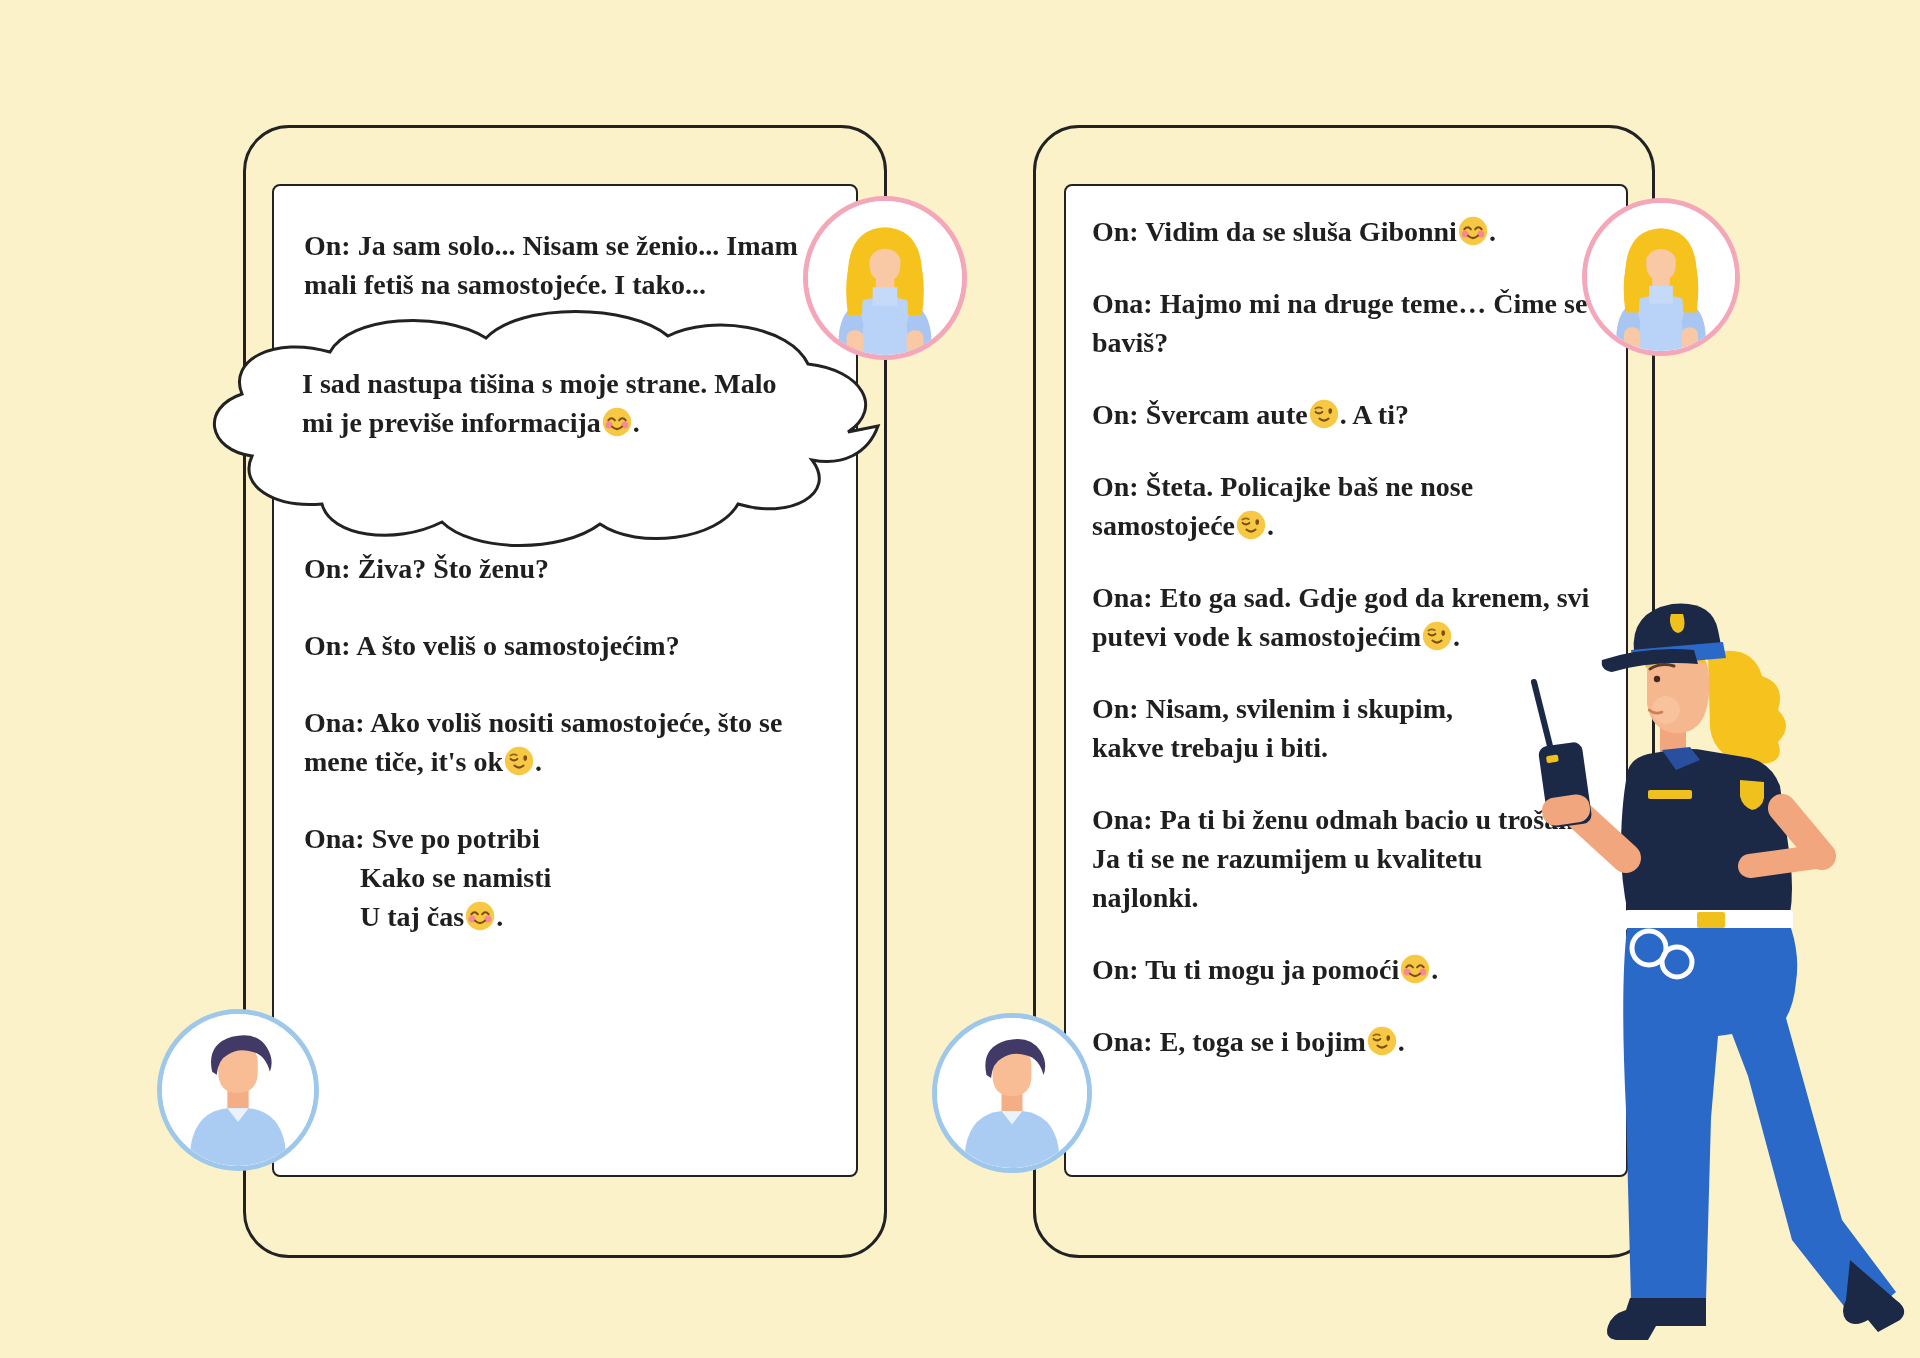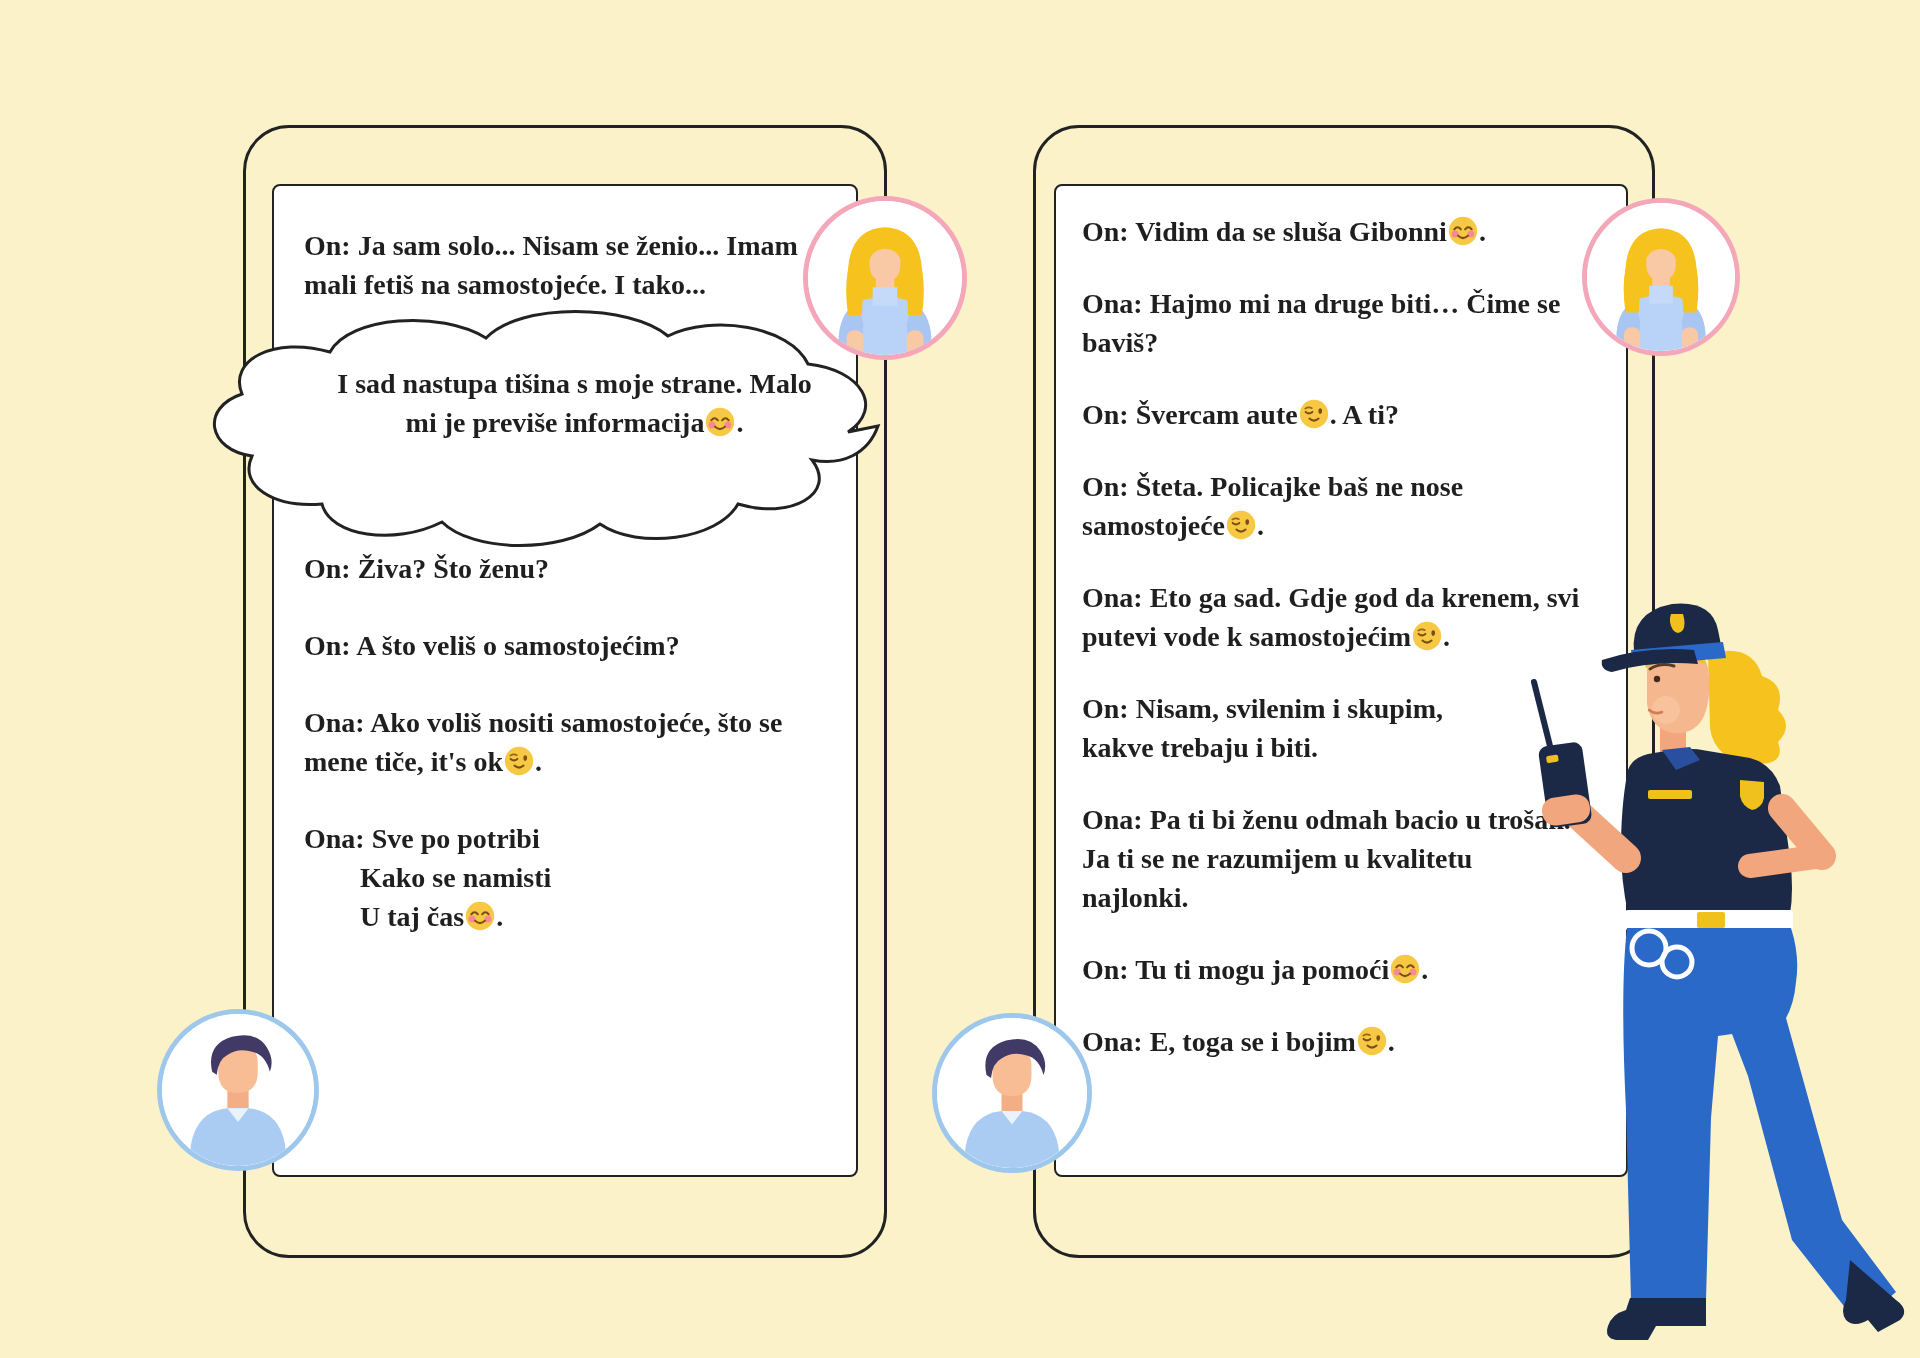--- a/index.html
+++ b/index.html
@@ -12,32 +12,32 @@
   }
   .phone {
     position:absolute; border:3px solid #222; border-radius:46px; background:transparent;
   }
   .phone-left  { left:243px; top:125px; width:644px; height:1133px; }
   .phone-right { left:1033px; top:125px; width:622px; height:1133px; }
   .screen {
     position:absolute; background:#FFFFFF; border:2px solid #222; border-radius:8px;
     left:26px; right:26px; top:56px; bottom:78px; overflow:visible;
   }
-  .phone-right .screen { left:18px; right:24px; }
+  .phone-right .screen { left:28px; right:24px; }
   .chat {
     position:absolute; inset:0; display:flex; flex-direction:column;
     font-size:28px; line-height:39px; font-weight:700; overflow:visible;
   }
   .chat-left  { padding:40px 0 0 30px; gap:38px; }
   .chat-right { padding:26px 6px 0 26px; gap:33px; }
   .msg { white-space:pre-wrap; flex:none; }
   .emoji { display:inline-block; width:30px; height:30px; vertical-align:-5px; margin:0 1px; }
   .emoji svg { width:100%; height:100%; display:block; }
   .cloud-item { position:relative; width:700px; height:245px; flex:none;
-    margin:-34px 0 -42px -114px;text-align:center; }
+    margin:-34px 0 -42px -114px; }
   .cloud-shape { position:absolute; inset:0; width:100%; height:100%; }
   .cloud-text { position:absolute; left:112px; top:56px; width:545px; white-space:pre-wrap; }
   .avatar {
     position:absolute; border-radius:50%; overflow:hidden; background:#fff;
   }
   .avatar svg { width:100%; height:100%; display:block; }
   .avatar-female { border:5px solid #F4A7B9; }
   .avatar-male   { border:5px solid #9EC7EC; }
   .avatar-f-left  { left:803px;  top:196px;  width:164px; height:164px; }
   .avatar-f-right { left:1582px; top:198px;  width:158px; height:158px; }
@@ -97,21 +97,21 @@
     <div class="screen">
       <div class="chat chat-right">
           <div class="msg">On: Vidim da se sluša Gibonni<span class="emoji"><svg viewBox="0 0 36 36">
                 <circle cx="18" cy="18" r="17" fill="#F7C843"></circle>
                 <path d="M7.5 16 Q11.5 11 15.5 16" stroke="#7A4F15" stroke-width="2.4" fill="none" stroke-linecap="round"></path>
                 <path d="M20.5 16 Q24.5 11 28.5 16" stroke="#7A4F15" stroke-width="2.4" fill="none" stroke-linecap="round"></path>
                 <circle cx="8.5" cy="21.5" r="4.2" fill="#F47FA5" opacity="0.85"></circle>
                 <circle cx="27.5" cy="21.5" r="4.2" fill="#F47FA5" opacity="0.85"></circle>
                 <path d="M12 23.5 Q18 29.5 24 23.5" stroke="#7A4F15" stroke-width="2.4" fill="none" stroke-linecap="round"></path>
               </svg></span>.</div>
-          <div class="msg">Ona: Hajmo mi na druge biti… Čime se
+          <div class="msg">Ona: Hajmo mi na druge teme… Čime se
 baviš?</div>
           <div class="msg">On: Švercam aute<span class="emoji"><svg viewBox="0 0 36 36">
                 <circle cx="18" cy="18" r="17" fill="#F7C843"></circle>
                 <path d="M8 15.5 Q12 19 16 15.5" stroke="#7A4F15" stroke-width="2.4" fill="none" stroke-linecap="round"></path>
                 <path d="M7.5 11.5 Q11.5 9 15.5 11" stroke="#7A4F15" stroke-width="2" fill="none" stroke-linecap="round" opacity="0.8"></path>
                 <ellipse cx="25.5" cy="14.5" rx="2.2" ry="3.4" fill="#7A4F15"></ellipse>
                 <path d="M12.5 23.5 Q18 28.5 23.5 23.5" stroke="#7A4F15" stroke-width="2.4" fill="none" stroke-linecap="round"></path>
               </svg></span>. A ti?</div>
           <div class="msg">On: Šteta. Policajke baš ne nose
 samostojeće<span class="emoji"><svg viewBox="0 0 36 36">

